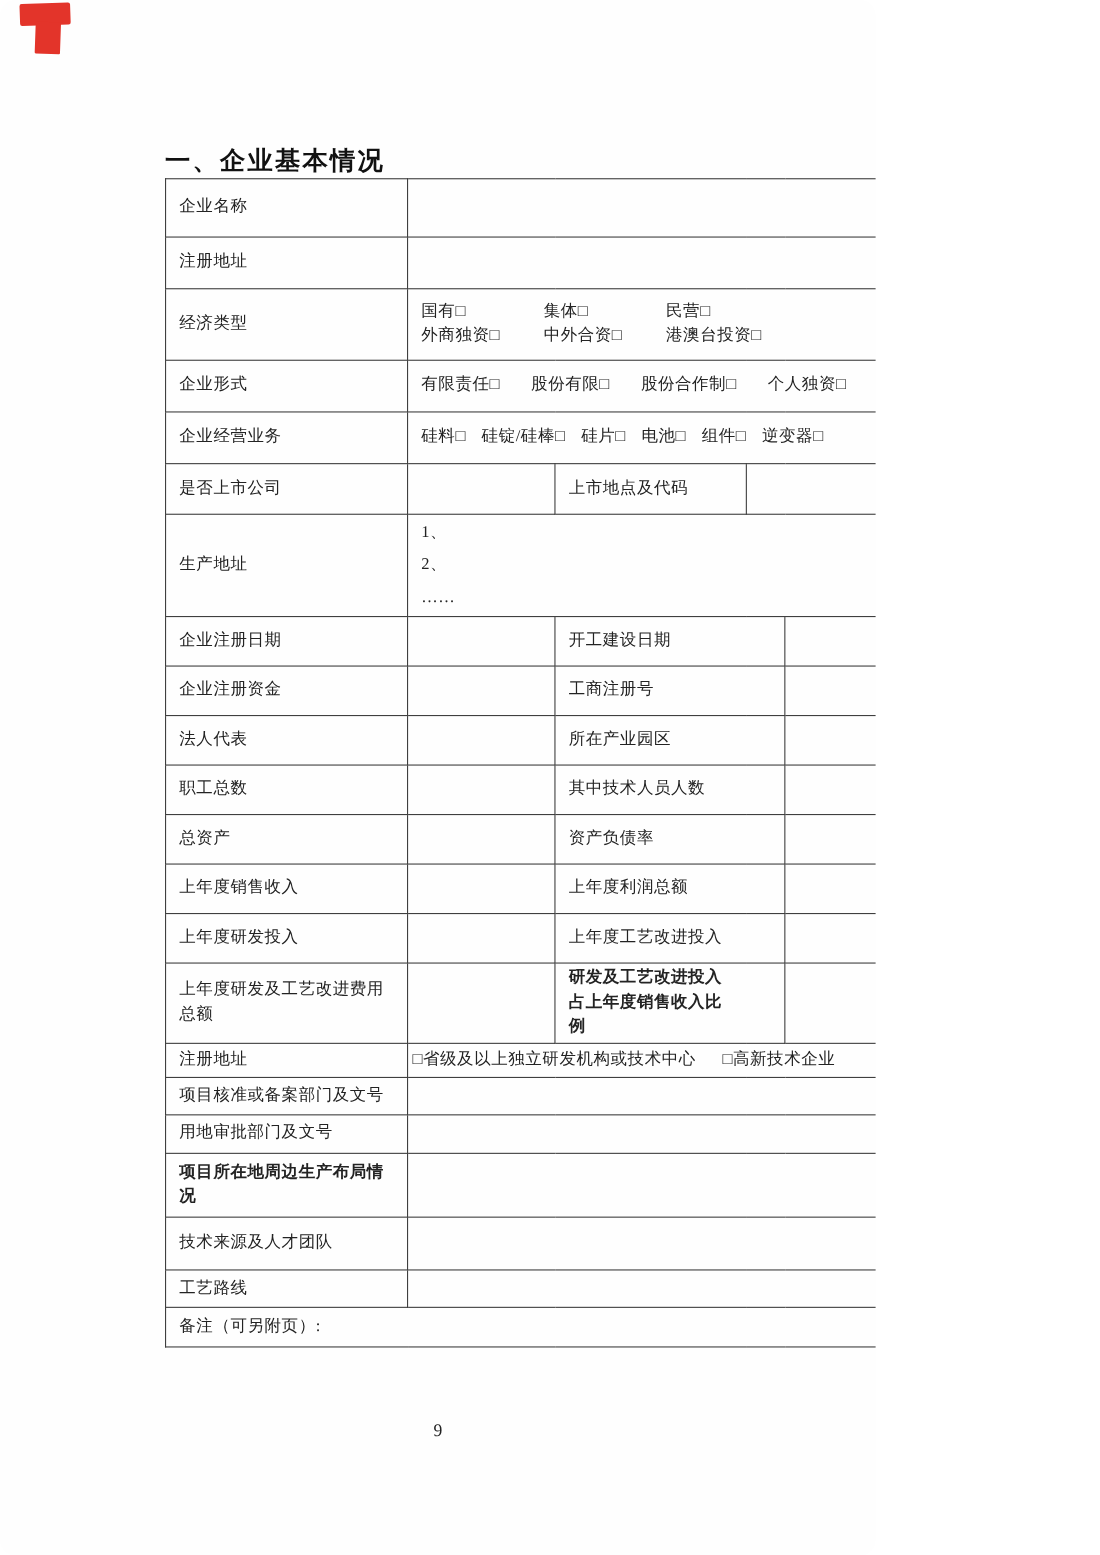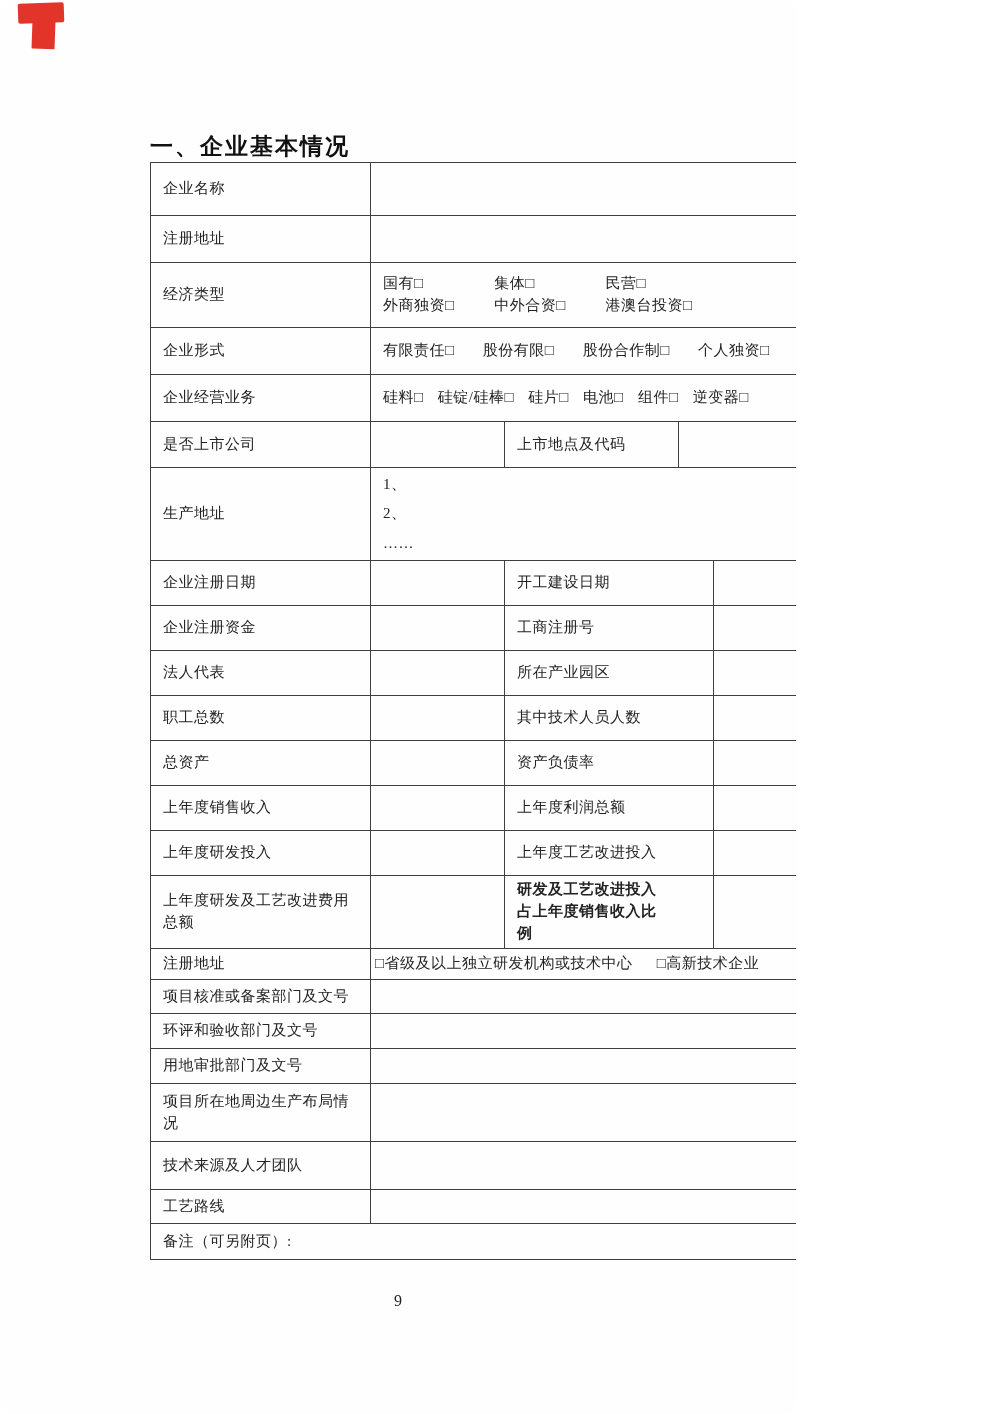--- a/index.html
+++ b/index.html
@@ -47,21 +47,21 @@
     line-height: 1.45;
     overflow: hidden;
   }
   .form-table td.pad-tight { padding-left: 4px; }
   .form-table td.pr16 { padding-right: 16px; }
   .form-table td.pr40 { padding-right: 56px; font-weight: bold; }
 
   tr.h31 { height: 31px; } tr.h34 { height: 34px; } tr.h35 { height: 35px; }
   tr.h36 { height: 36px; } tr.h45 { height: 45px; padding-left: 12px; } tr.h46 { height: 46px; }
   tr.h47 { height: 47px; padding-left: 44px; } tr.h48 { height: 48px; } tr.h53 { height: 53px; }
-  tr.h58 { height: 58px; } tr.h65 { height: 65px; padding-left: 24px; } tr.h73 { height: 73px; }
+  tr.h58 { height: 58px; font-weight: bold; } tr.h65 { height: 65px; padding-left: 24px; } tr.h73 { height: 73px; }
   tr.h93 { height: 93px; }
 
   .opt-col { display: inline-block; width: 107px; }
   .opt-gap24 { display: inline-block; margin-right: 24px; }
   .opt-gap10 { display: inline-block; margin-right: 10px; }
   .opt-gap20 { display: inline-block; margin-right: 20px; }
   .addr-line { line-height: 1.95; }
 
   .page-number {
     position: absolute; left: 0; top: 1292px; width: 100%;
@@ -216,24 +216,20 @@
           <span class="opt-gap20">□省级及以上独立研发机构或技术中心</span>
           <span>□高新技术企业</span>
         </td>
       </tr>
 
       <tr class="h34">
         <td>项目核准或备案部门及文号</td>
         <td colspan="4"></td>
       </tr>
 
-      <tr class="h35">
-        <td>环评和验收部门及文号</td>
-        <td colspan="4"></td>
-      </tr>
 
       <tr class="h35">
         <td>用地审批部门及文号</td>
         <td colspan="4"></td>
       </tr>
 
       <tr class="h58">
         <td class="pr16">项目所在地周边生产布局情况</td>
         <td colspan="4"></td>
       </tr>

